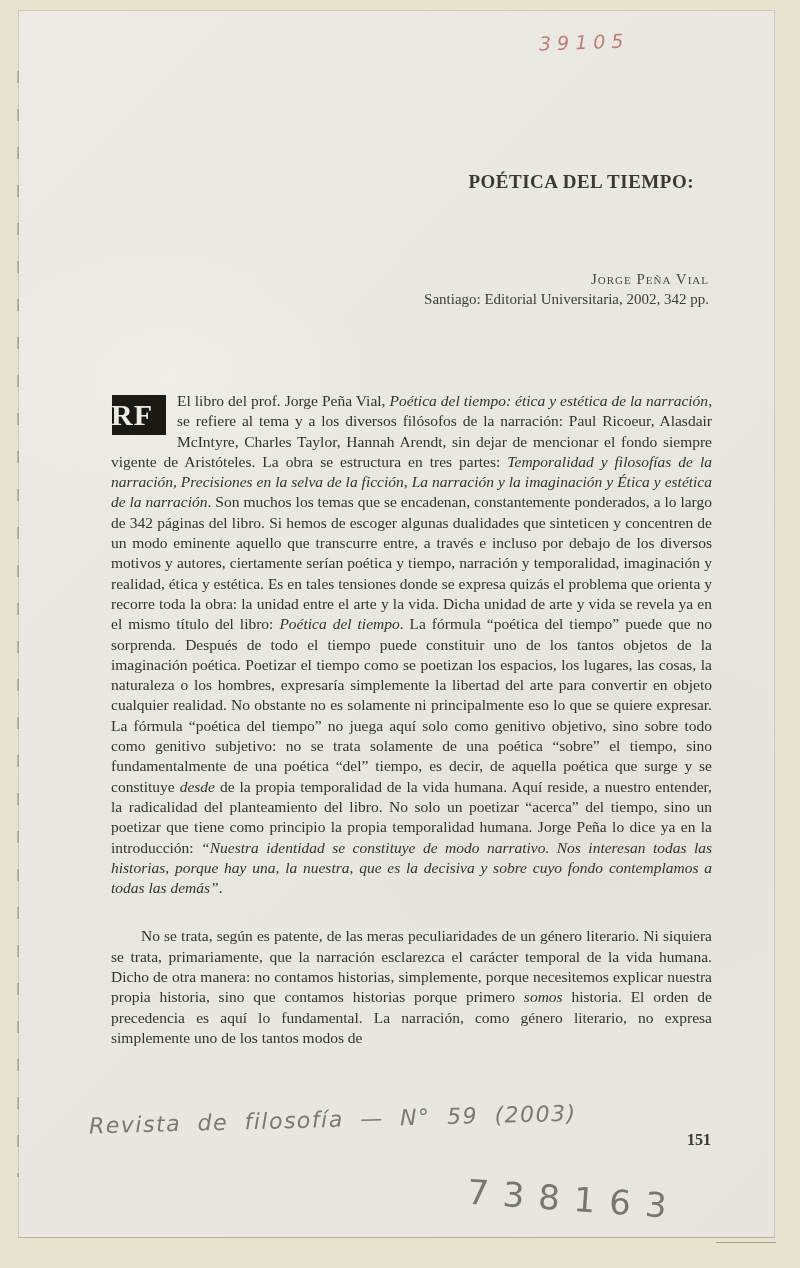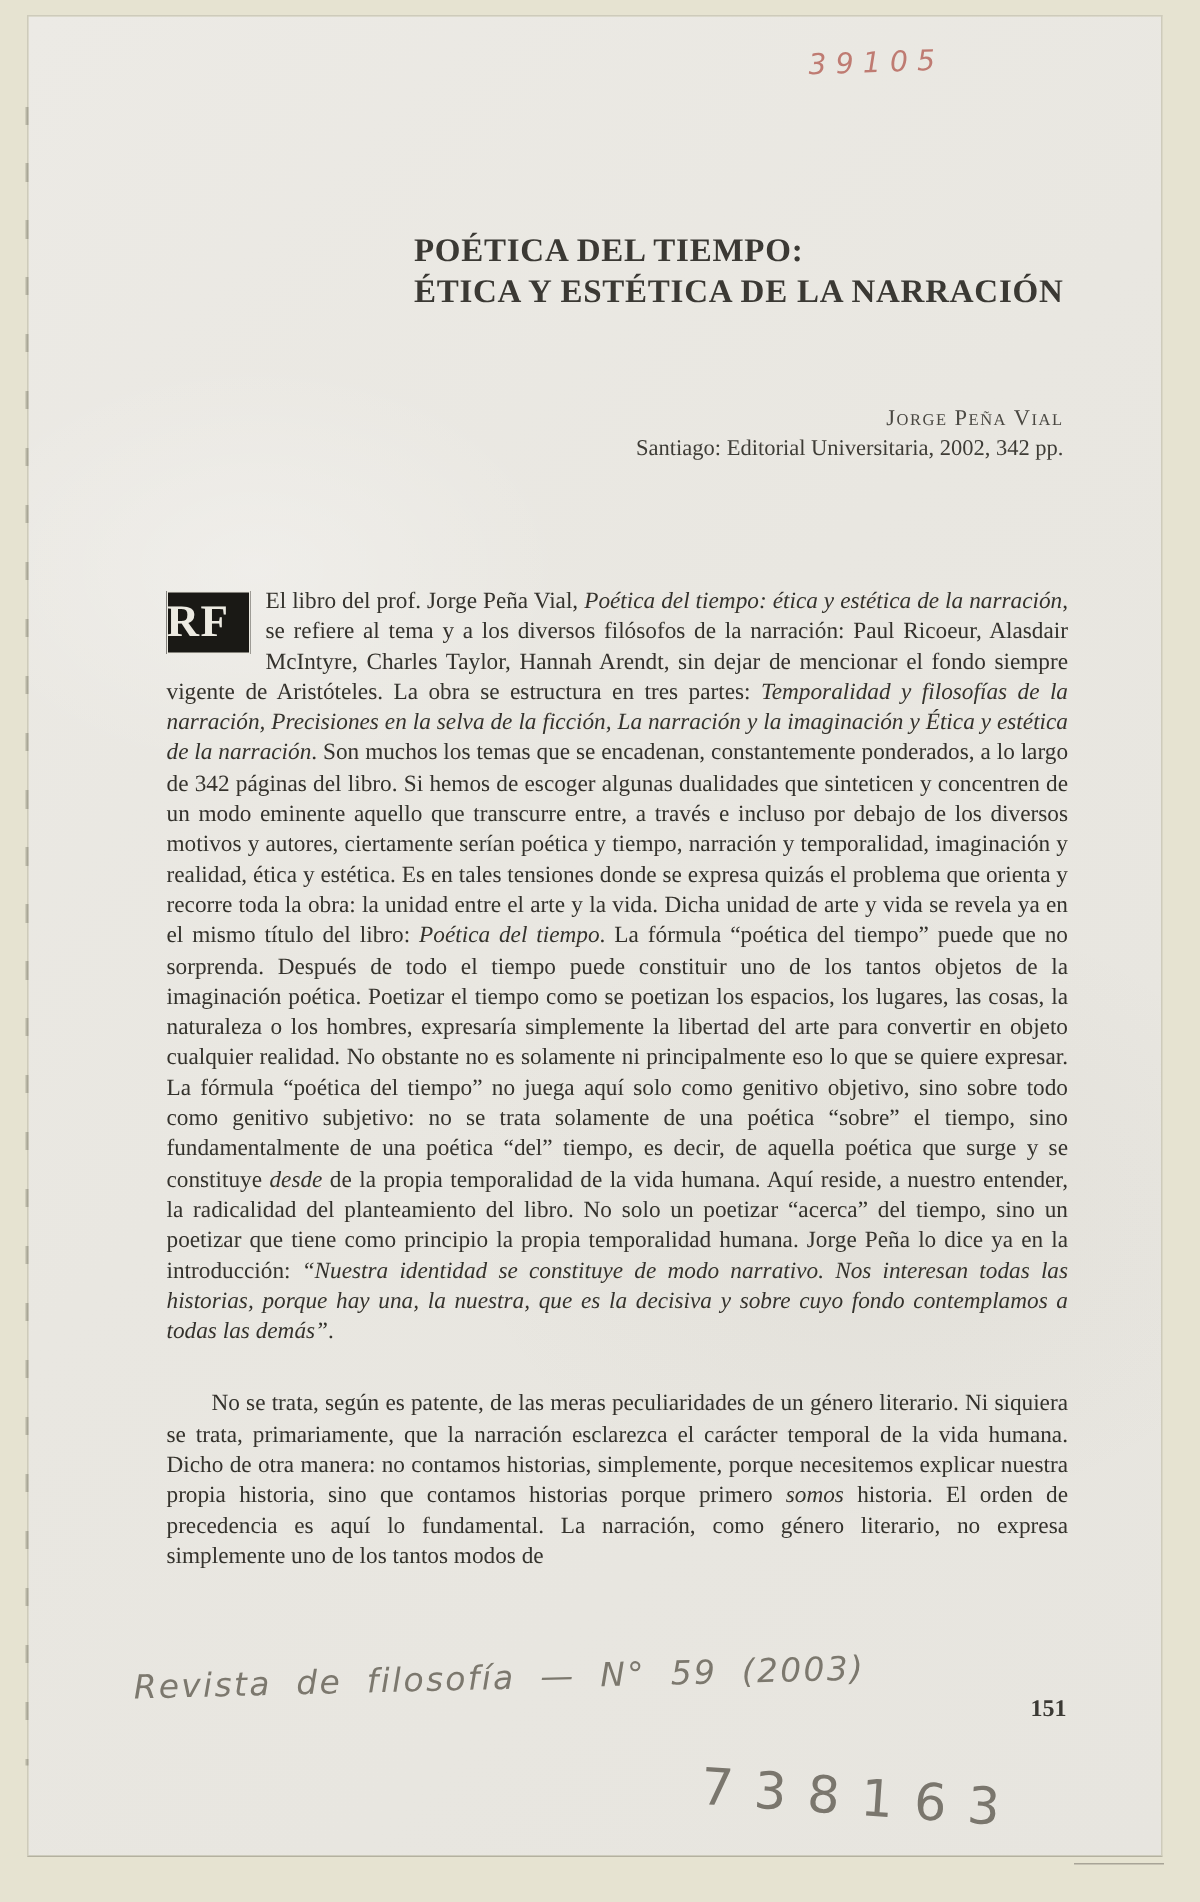--- a/index.html
+++ b/index.html
@@ -56,23 +56,23 @@
     color: #67635a;
     font-size: 34px;
     letter-spacing: 14px;
     transform: rotate(4deg);
     opacity: 0.85;
   }
 
   .title {
     position: absolute;
     right: 65px; top: 142px;
-    margin: 0;
-    text-align: left;
-    font-size: 22px; font-weight: bold;
+    margin: 15px;
+    text-align: center;
+    font-size: 19px; font-weight: bold;
     line-height: 27px;
     letter-spacing: 0.5px;
     color: #3b3934;
   }
   .author {
     position: absolute;
     right: 65px; top: 260px;
     font-variant: small-caps;
     font-size: 15px; letter-spacing: 1px;
     color: #4a4842;
@@ -128,21 +128,20 @@
 </head>
 <body>
 
 <div class="scan">
   <div class="paper">
 
     <div class="hw hw-top">39105</div>
 
     <h1 class="title">
       <span>POÉTICA DEL TIEMPO:</span><br>
-      <span>ÉTICA Y ESTÉTICA DE LA NARRACIÓN</span>
     </h1>
 
     <div class="author">Jorge Peña Vial</div>
 
     <div class="imprint">Santiago: Editorial Universitaria, 2002, 342 pp.</div>
 
     <div class="body-text">
       <p class="first">
         <span class="logo">RF</span><span class="segs"><span>El libro del prof. Jorge Peña Vial, </span><em>Poética del tiempo: ética y estética de la narración</em><span>, se refiere al tema y a los diversos filósofos de la narración: Paul Ricoeur, Alasdair McIntyre, Charles Taylor, Hannah Arendt, sin dejar de mencionar el fondo siempre vigente de Aristóteles. La obra se estructura en tres partes: </span><em>Temporalidad y filosofías de la narración, Precisiones en la selva de la ficción, La narración y la imaginación y Ética y estética de la narración</em><span>. Son muchos los temas que se encadenan, constantemente ponderados, a lo largo de 342 páginas del libro. Si hemos de escoger algunas dualidades que sinteticen y concentren de un modo eminente aquello que transcurre entre, a través e incluso por debajo de los diversos motivos y autores, ciertamente serían poética y tiempo, narración y temporalidad, imaginación y realidad, ética y estética. Es en tales tensiones donde se expresa quizás el problema que orienta y recorre toda la obra: la unidad entre el arte y la vida. Dicha unidad de arte y vida se revela ya en el mismo título del libro: </span><em>Poética del tiempo</em><span>. La fórmula “poética del tiempo” puede que no sorprenda. Después de todo el tiempo puede constituir uno de los tantos objetos de la imaginación poética. Poetizar el tiempo como se poetizan los espacios, los lugares, las cosas, la naturaleza o los hombres, expresaría simplemente la libertad del arte para convertir en objeto cualquier realidad. No obstante no es solamente ni principalmente eso lo que se quiere expresar. La fórmula “poética del tiempo” no juega aquí solo como genitivo objetivo, sino sobre todo como genitivo subjetivo: no se trata solamente de una poética “sobre” el tiempo, sino fundamentalmente de una poética “del” tiempo, es decir, de aquella poética que surge y se constituye </span><em>desde</em><span> de la propia temporalidad de la vida humana. Aquí reside, a nuestro entender, la radicalidad del planteamiento del libro. No solo un poetizar “acerca” del tiempo, sino un poetizar que tiene como principio la propia temporalidad humana. Jorge Peña lo dice ya en la introducción: </span><em>“Nuestra identidad se constituye de modo narrativo. Nos interesan todas las historias, porque hay una, la nuestra, que es la decisiva y sobre cuyo fondo contemplamos a todas las demás”</em><span>.</span></span>
       </p>

